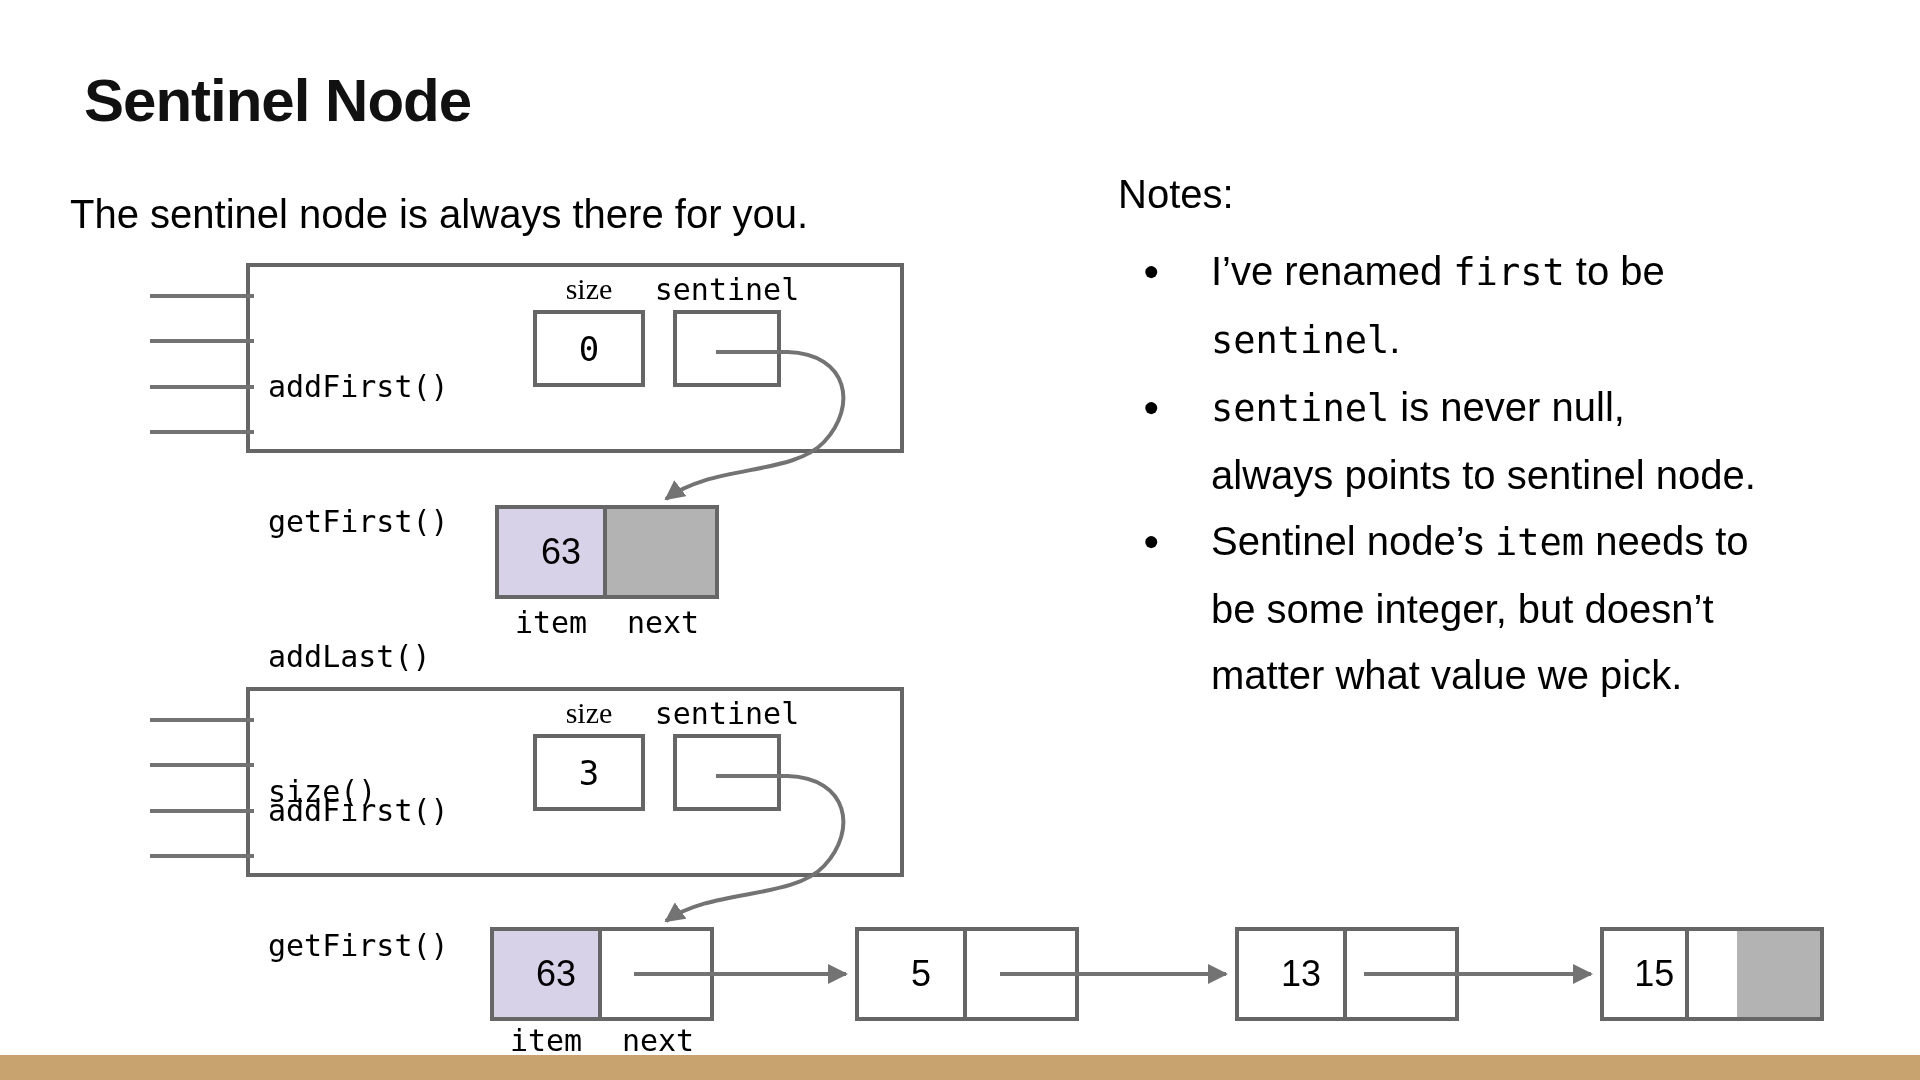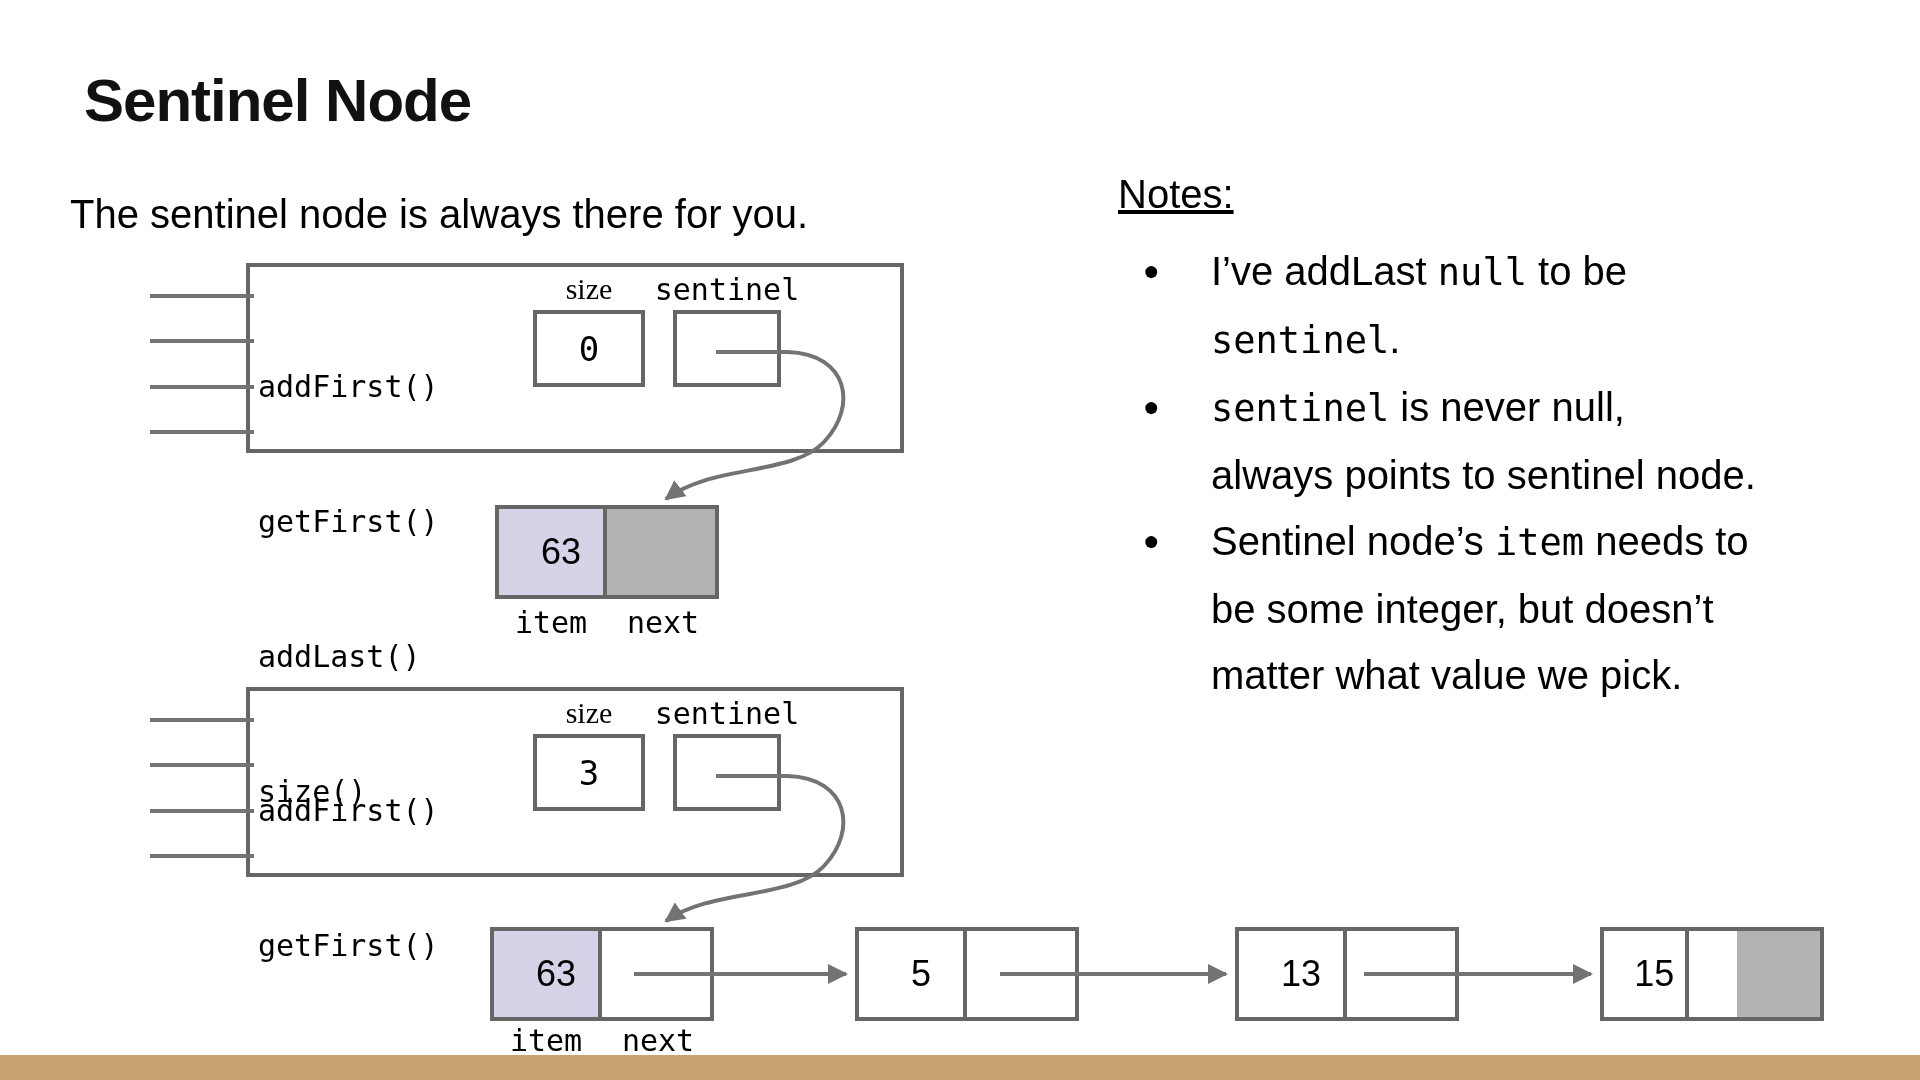--- a/index.html
+++ b/index.html
@@ -14,37 +14,37 @@
   html,body{background:#e8e8e8;}
   .slide{
     position:relative;width:1920px;height:1080px;background:#ffffff;
     overflow:hidden;font-family:"Liberation Sans",sans-serif;color:var(--text);
   }
   .abs{position:absolute;}
   .title{left:84px;top:66px;font-size:60px;font-weight:bold;letter-spacing:-1px;color:#111;}
   .subtitle{left:70px;top:192px;font-size:40px;}
   
   .class-box{width:658px;height:190px;border:4px solid var(--border-gray);left:246px;}
-  .methods{left:258px;font-size:30px;line-height:45px;font-family:"DejaVu Sans Mono",monospace;white-space:pre;}
+  .methods{left:268px;font-size:30px;line-height:45px;font-family:"DejaVu Sans Mono",monospace;white-space:pre;}
   .tick{left:150px;width:104px;height:4px;background:var(--line-gray);}
   .field-label{width:164px;text-align:center;font-size:30px;font-family:"DejaVu Sans Mono",monospace;}
   .size-label{left:507px;width:164px;font-family:Liberation Serif, serif;}
   .sent-label{left:645px;width:164px;}
   .field-box{top:0;width:112px;height:77px;border:4px solid var(--border-gray);
     display:flex;align-items:center;justify-content:center;
     font-size:34px;font-family:"DejaVu Sans Mono",monospace;}
   
   .node{display:flex;border:4px solid var(--border-gray);height:94px;width:224px;}
   .cell{width:108px;display:flex;align-items:center;justify-content:center;font-size:36px;padding-left:20px;}
   .cell.first{border-right:4px solid var(--border-gray);}
   .cell.item-fill{background:var(--node-item-fill);}
   .cell.null-fill{background:var(--node-null-fill);}
   .cell-label{width:112px;text-align:center;font-size:30px;font-family:"DejaVu Sans Mono",monospace;}
   
-  .notes-heading{left:1118px;top:172px;font-size:40px;text-decoration:underline;}
+  .notes-heading{left:1118px;top:172px;font-size:40px;}
   .notes-list{left:1143px;top:238px;width:780px;}
   .bullet-row{position:relative;padding-left:68px;}
   .bullet-marker{position:absolute;left:0;top:0;font-size:28px;line-height:66px;}
   .bullet-line{font-size:40px;line-height:66px;white-space:nowrap;}
   .mono-inline{font-family:"DejaVu Sans Mono",monospace;font-size:37px;}
   
   .overlay{left:0;top:0;width:1920px;height:1080px;pointer-events:none;}
   .ptr{stroke:var(--line-gray);stroke-width:4;fill:none;}
   .arrowhead-path{fill:var(--line-gray);}
   .footer-bar{left:0;top:1055px;width:1920px;height:25px;background:var(--footer-bar);}
@@ -117,21 +117,21 @@
   </div>
   <div class="abs node" style="left:1600px;top:927px;gap:48px;">
     <div class="cell first">15</div>
     <div class="cell null-fill"></div>
   </div>
 
   <div class="abs notes-heading">Notes:</div>
   <div class="abs notes-list" id="notes-bullets">
       <div class="bullet-row">
         <span class="bullet-marker">●</span>
-        <div class="bullet-line"><span>I’ve addLast </span><span class="mono-inline">null</span><span> to be</span></div>
+        <div class="bullet-line"><span>I’ve renamed </span><span class="mono-inline">first</span><span> to be</span></div>
         <div class="bullet-line"><span class="mono-inline">sentinel</span><span>.</span></div>
       </div>
       <div class="bullet-row">
         <span class="bullet-marker">●</span>
         <div class="bullet-line"><span class="mono-inline">sentinel</span><span> is never null,</span></div>
         <div class="bullet-line"><span>always points to sentinel node.</span></div>
       </div>
       <div class="bullet-row">
         <span class="bullet-marker">●</span>
         <div class="bullet-line"><span>Sentinel node’s </span><span class="mono-inline">item</span><span> needs to</span></div>

